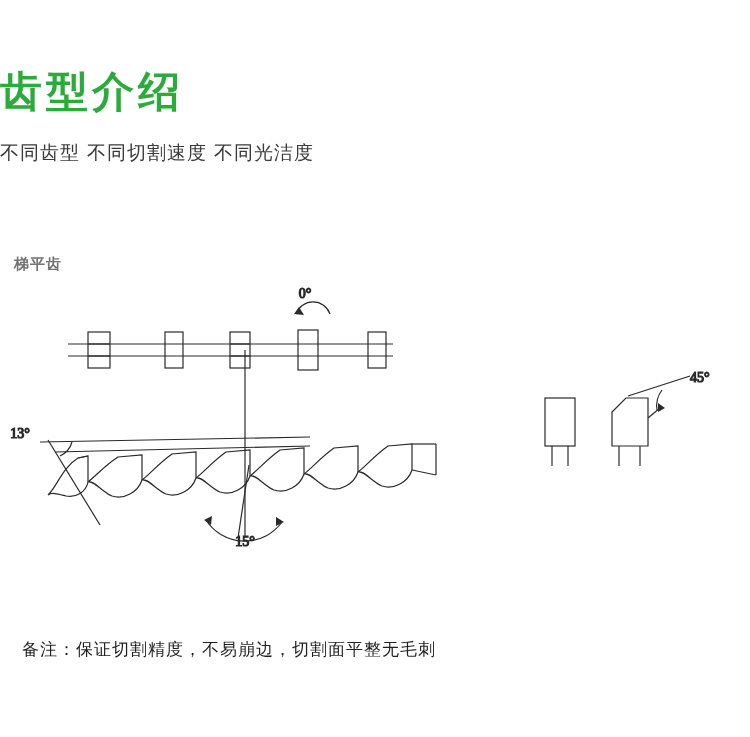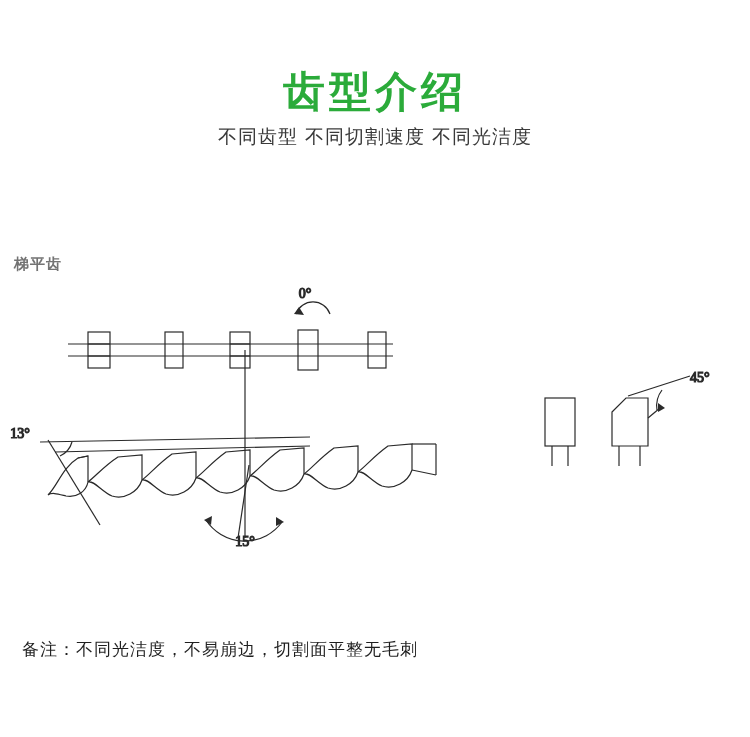--- a/index.html
+++ b/index.html
@@ -17,33 +17,32 @@
   .page {
     position: absolute;
     inset: 0;
     background: #ffffff;
   }
   .title {
     position: absolute;
     top: 64px;
     left: 0;
     width: 750px;
-    text-align: center;
     font-size: 42px;
     font-weight: bold;
     color: #2bab3a;
     letter-spacing: 4px;
     font-family: "DejaVu Sans", "Liberation Sans", sans-serif;
   }
   .subtitle {
     position: absolute;
-    top: 124px;
+    top: 140px;
     left: 0;
     width: 750px;
-    text-align: center;
+    text-align: left;
     font-size: 19px;
     color: #3a3a3a;
     letter-spacing: 1px;
     font-family: "DejaVu Sans", "Liberation Sans", sans-serif;
   }
   .section-label {
     position: absolute;
     top: 255px;
     left: 14px;
     font-size: 15px;
@@ -154,14 +153,14 @@
           <line x1="628" y1="126" x2="690" y2="106"></line>
           <path d="M648 148 l 12 -10"></path>
           <path d="M662 120 A 26 26 0 0 0 657 140"></path>
           <path d="M658 142 l 0 -9 l 7 5 z" fill="#2a2a2a" stroke="none"></path>
         </g>
         <text x="690" y="112" font-size="14" text-anchor="start">45°</text>
       </g>
     </svg>
   </div>
 
-  <div class="note">备注：不同光洁度，不易崩边，切割面平整无毛刺</div>
+  <div class="note">备注：保证切割精度，不易崩边，切割面平整无毛刺</div>
 </div>
 
 </body></html>

